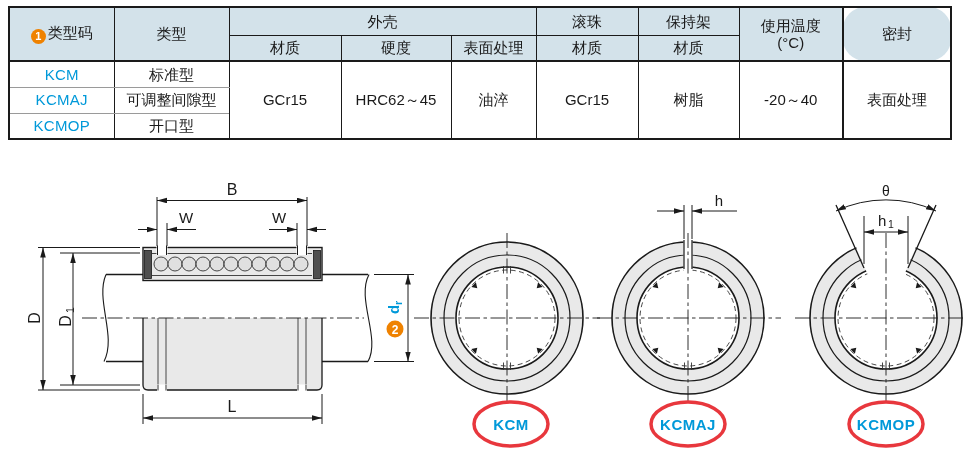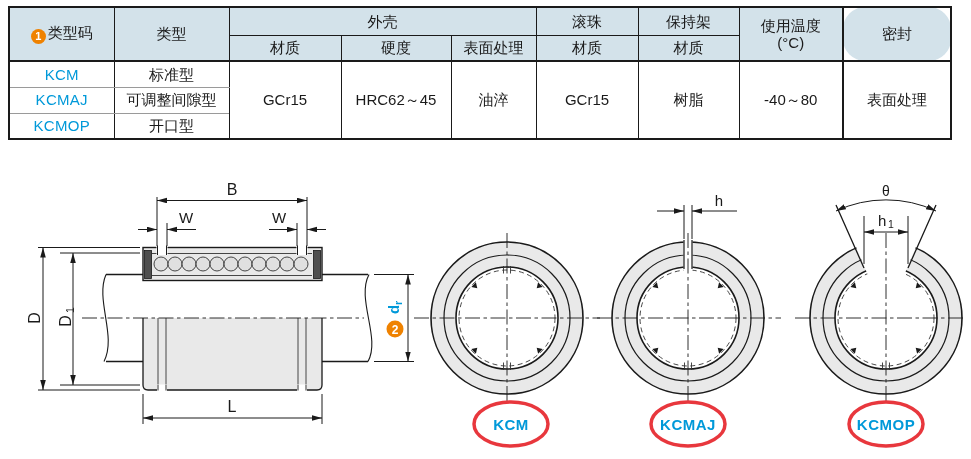--- a/index.html
+++ b/index.html
@@ -82,21 +82,21 @@
   </thead>
   <tbody>
     <tr class="br">
       <td class="code gb">KCM</td>
       <td class="cn gb">标准型</td>
       <td class="val" rowspan="3">GCr15</td>
       <td class="val" rowspan="3">HRC62～45</td>
       <td class="cn" rowspan="3">油淬</td>
       <td class="val" rowspan="3">GCr15</td>
       <td class="cn" rowspan="3">树脂</td>
-      <td class="val" rowspan="3">-40～80</td>
+      <td class="val" rowspan="3">-20～40</td>
       <td class="cn thick-left" rowspan="3">表面处理</td>
     </tr>
     <tr class="br">
       <td class="code gt gb">KCMAJ</td>
       <td class="cn gt gb">可调整间隙型</td>
     </tr>
     <tr class="br">
       <td class="code gt">KCMOP</td>
       <td class="cn gt">开口型</td>
     </tr>

